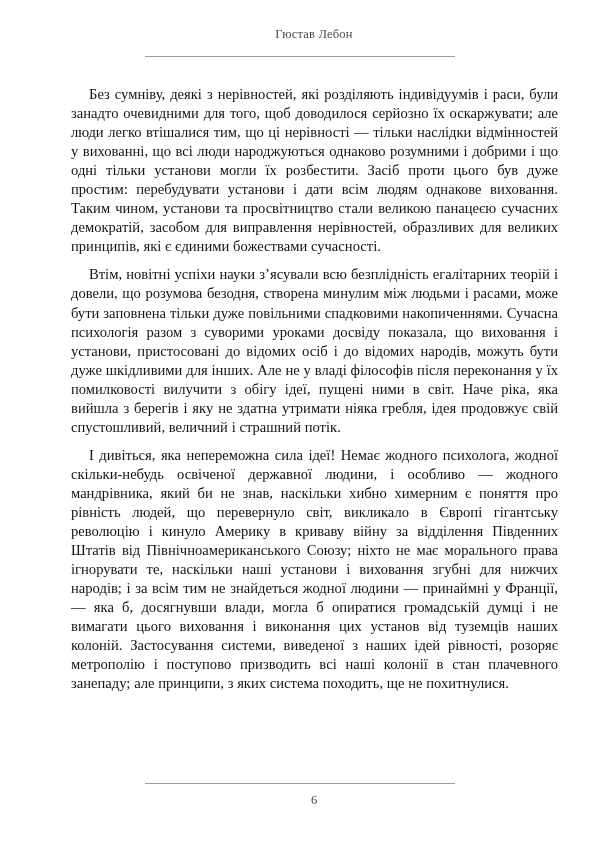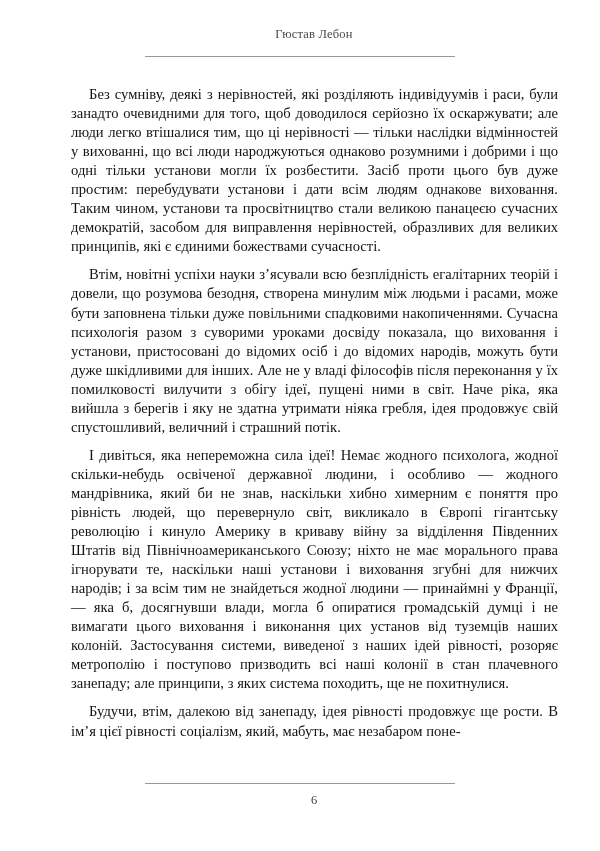--- a/index.html
+++ b/index.html
@@ -90,20 +90,19 @@
 <div class="page">
 
   <div class="running-head">Гюстав Лебон</div>
 
   <div class="rule rule-header"></div>
 
   <div class="text-block">
     <p class="para">Без сумніву, деякі з нерівностей, які розділяють індивідуумів і раси, були занадто очевидними для того, щоб доводилося серйозно їх оскаржувати; але люди легко втішалися тим, що ці нерівності — тільки наслідки відмінностей у вихованні, що всі люди народжуються однаково розумними і добрими і що одні тільки установи могли їх розбестити. Засіб проти цього був дуже простим: перебудувати установи і дати всім людям однакове виховання. Таким чином, установи та просвітництво стали великою панацеєю сучасних демократій, засобом для виправлення нерівностей, образливих для великих принципів, які є єдиними божествами сучасності.</p>
     <p class="para">Втім, новітні успіхи науки з’ясували всю безплідність егалітарних теорій і довели, що розумова безодня, створена минулим між людьми і расами, може бути заповнена тільки дуже повільними спадковими накопиченнями. Сучасна психологія разом з суворими уроками досвіду показала, що виховання і установи, пристосовані до відомих осіб і до відомих народів, можуть бути дуже шкідливими для інших. Але не у владі філософів після переконання у їх помилковості вилучити з обігу ідеї, пущені ними в світ. Наче ріка, яка вийшла з берегів і яку не здатна утримати ніяка гребля, ідея продовжує свій спустошливий, величний і страшний потік.</p>
     <p class="para">І дивіться, яка непереможна сила ідеї! Немає жодного психолога, жодної скільки-небудь освіченої державної людини, і особливо — жодного мандрівника, який би не знав, наскільки хибно химерним є поняття про рівність людей, що перевернуло світ, викликало в Європі гігантську революцію і кинуло Америку в криваву війну за відділення Південних Штатів від Північноамериканського Союзу; ніхто не має морального права ігнорувати те, наскільки наші установи і виховання згубні для нижчих народів; і за всім тим не знайдеться жодної людини — принаймні у Франції, — яка б, досягнувши влади, могла б опиратися громадській думці і не вимагати цього виховання і виконання цих установ від туземців наших колоній. Застосування системи, виведеної з наших ідей рівності, розоряє метрополію і поступово призводить всі наші колонії в стан плачевного занепаду; але принципи, з яких система походить, ще не похитнулися.</p>
-    <p class="para">Будучи, втім, далекою від занепаду, ідея рівності продовжує ще рости. В ім’я цієї рівності соціалізм, який, мабуть, має незабаром поне-</p>
   </div>
 
   <div class="rule rule-footer"></div>
 
   <div class="folio">6</div>
 
 </div>
 
 </body></html>

